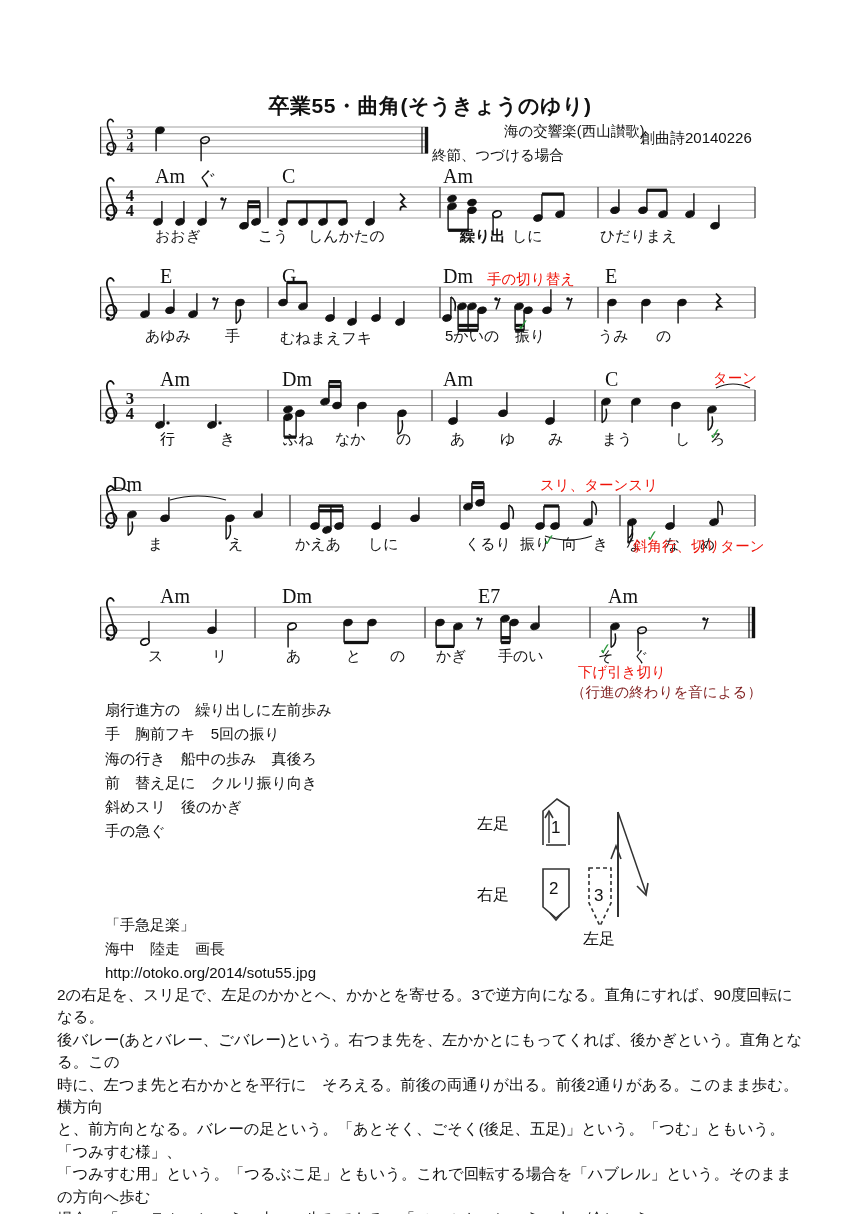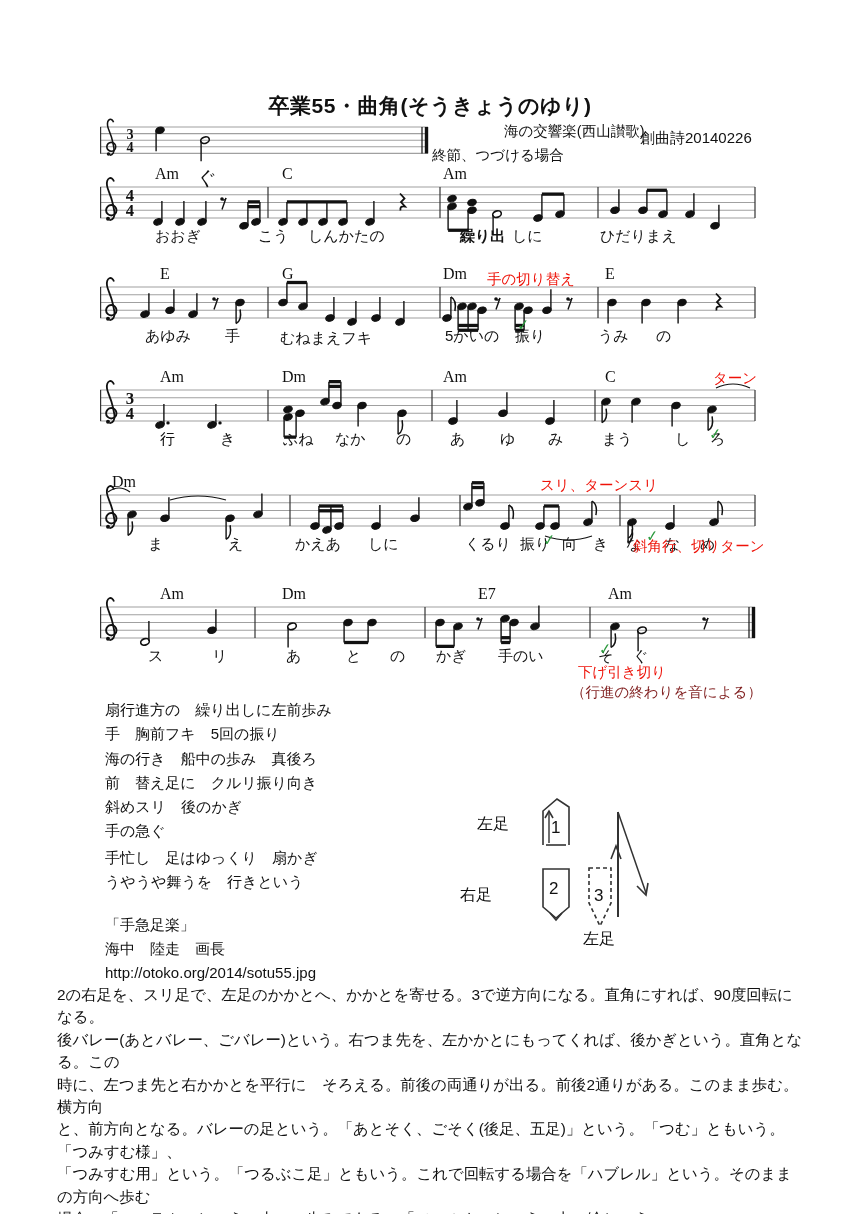--- a/index.html
+++ b/index.html
@@ -4,21 +4,21 @@
 <style>
   html,body{margin:0;padding:0;background:#fff;}
   #page{position:relative;width:860px;height:1214px;background:#ffffff;overflow:hidden;
         font-family:"Liberation Sans","DejaVu Sans",sans-serif;color:#111;}
   #music-svg{position:absolute;left:0;top:0;}
   .abs{position:absolute;white-space:nowrap;}
   .title{left:0;right:0;top:92px;text-align:center;font-size:21px;font-weight:bold;letter-spacing:.5px;}
   .subtitle{left:504px;top:122px;font-size:14.5px;}
   .contnote{left:432px;top:146px;font-size:14.5px;}
   .credit{left:640px;top:129px;font-size:15px;}
-  .chord{font-family:"Liberation Serif","DejaVu Serif",serif;font-size:16px;color:#111;}
+  .chord{font-family:"Liberation Serif","DejaVu Serif",serif;font-size:20px;color:#111;}
   .chord.big{font-size:19px;transform:rotate(6deg);}
   .lyric{font-size:15px;color:#111;}
   .red-note{font-size:14.5px;}
   .check{font-size:15px;font-weight:bold;transform:rotate(-6deg);}
   .instr{font-size:15px;line-height:24.3px;white-space:pre-line;}
   #instr1{left:105px;top:698px;}
   #instr2{left:105px;top:846px;}
   #credits{left:105px;top:913px;font-size:15px;line-height:23.8px;white-space:pre-line;}
   .diag-label{font-size:16px;}
   .diag-num{font-size:17px;}
@@ -470,28 +470,26 @@
       <span class="abs check" style="left: 646px; top: 527px; color: rgb(45, 154, 63);">✓</span>
       <span class="abs check" style="left: 599px; top: 640px; color: rgb(45, 154, 63);">✓</span>
     </div>
 
   <div class="abs instr" id="instr1">扇行進方の　繰り出しに左前歩み
 手　胸前フキ　5回の振り
 海の行き　船中の歩み　真後ろ
 前　替え足に　クルリ振り向き
 斜めスリ　後のかぎ
 手の急ぐ</div>
-  <div class="abs instr" id="instr2">手忙し　足はゆっくり　扇かぎ
-うやうや舞うを　行きという</div>
   <div class="abs" id="credits">「手急足楽」
 海中　陸走　画長
 http://otoko.org/2014/sotu55.jpg</div>
 
   <div class="abs diag-label" style="left:477px;top:814px;">左足</div>
-  <div class="abs diag-label" style="left:460px;top:885px;">右足</div>
+  <div class="abs diag-label" style="left:477px;top:885px;">右足</div>
   <div class="abs diag-label" style="left:583px;top:929px;">左足</div>
   <div class="abs diag-num" style="left:551px;top:818px;">1</div>
   <div class="abs diag-num" style="left:549px;top:879px;">2</div>
   <div class="abs diag-num" style="left:594px;top:886px;">3</div>
 
   <div class="abs" id="paragraph">2の右足を、スリ足で、左足のかかとへ、かかとを寄せる。3で逆方向になる。直角にすれば、90度回転になる。
 後バレー(あとバレー、ごバレー)という。右つま先を、左かかとにもってくれば、後かぎという。直角となる。この
 時に、左つま先と右かかとを平行に　そろえる。前後の両通りが出る。前後2通りがある。このまま歩む。横方向
 と、前方向となる。バレーの足という。「あとそく、ごそく(後足、五足)」という。「つむ」ともいう。「つみすむ様」、
 「つみすむ用」という。「つるぶこ足」ともいう。これで回転する場合を「ハブレル」という。そのままの方向へ歩む

